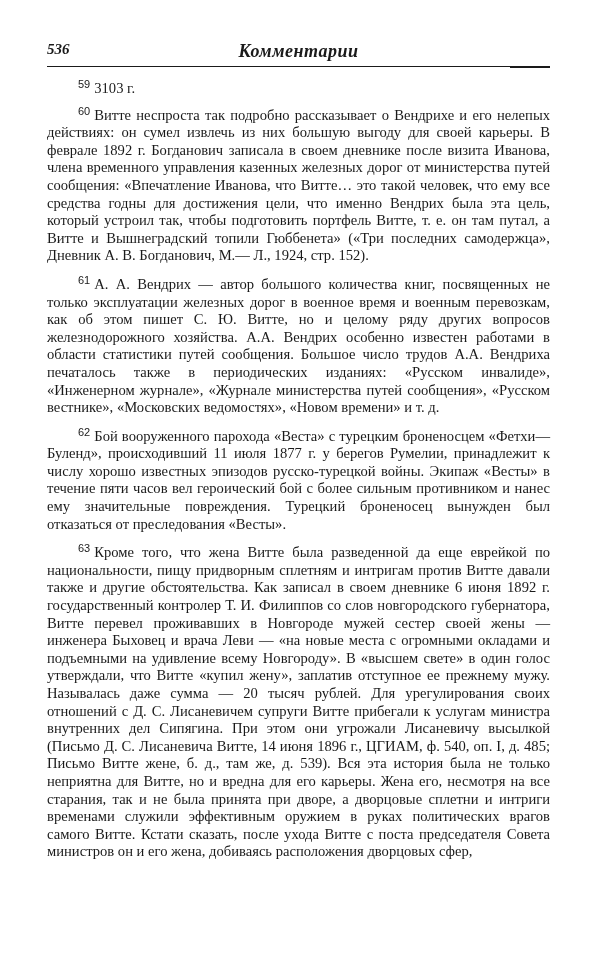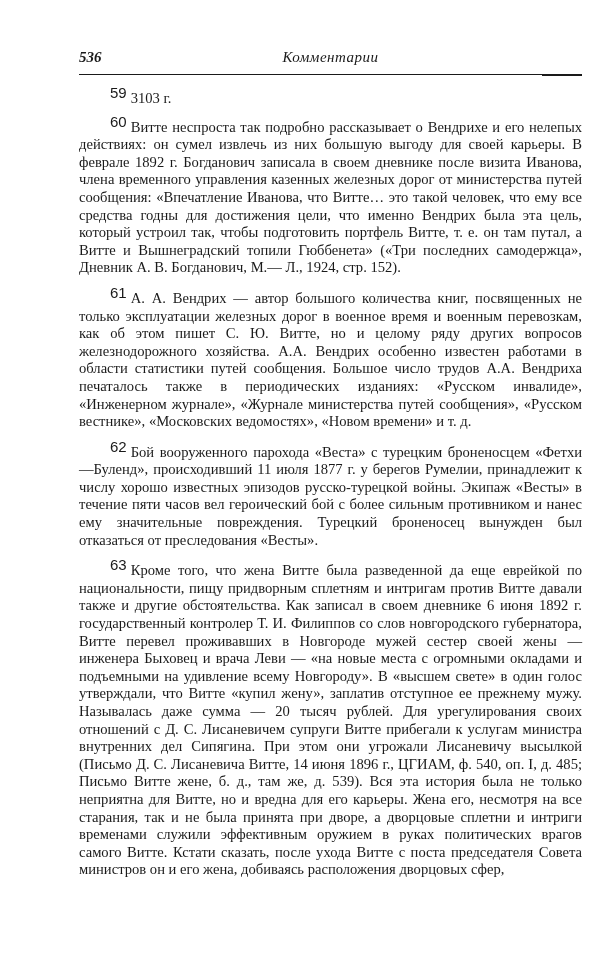--- a/index.html
+++ b/index.html
@@ -1,47 +1,46 @@
 <!DOCTYPE html>
 <html><head>
 <meta charset="utf-8">
 <style>
   html, body { margin: 0; padding: 0; background: #ffffff; }
   body { width: 600px; height: 971px; position: relative; overflow: hidden; }
   .page {
-    position: absolute; left: 47px; top: 12px; width: 503px;
+    position: absolute; left: 47px; top: 4px; width: 503px;
     font-family: "Liberation Serif", "DejaVu Serif", serif;
     color: #1a1a1a;
-    margin-left: 32px;
   }
   .header {
     position: relative; height: 66px;
   }
   .page-number {
     position: absolute; left: 0; top: 37px;
     font-style: italic; font-weight: bold; font-size: 15px;
   }
   .running-title {
     position: absolute; left: 0; right: 0; top: 37px; text-align: center;
-    font-style: italic; font-size: 15px; letter-spacing: 0.5px;
+    font-style: italic; font-size: 18px; letter-spacing: 0.5px; font-weight: bold;
   }
   .rule {
     position: absolute; left: 0; top: 62px; width: 503px; height: 1px; background: #1a1a1a;
   }
   .rule-end {
     position: absolute; left: 463px; top: 62px; width: 40px; height: 2px; background: #1a1a1a;
   }
   .notes { position: absolute; top: 72px; left: 0; width: 503px; }
   .note {
     font-size: 14.6px; line-height: 17.6px; text-align: justify;
     text-indent: 31px; margin: 0 0 7px 0;
     hyphens: manual;
   }
   .note sup, .note .num {
-    font-size: 15px; vertical-align: 5px; margin-right: 4px;
+    font-size: 11px; vertical-align: 5px; margin-right: 4px;
     font-family: "Liberation Sans", sans-serif;
   }
   .note.short { margin-bottom: 5px; }
 </style>
 </head>
 <body>
 
 <div class="page">
   <div class="header">
     <span class="page-number">536</span>

